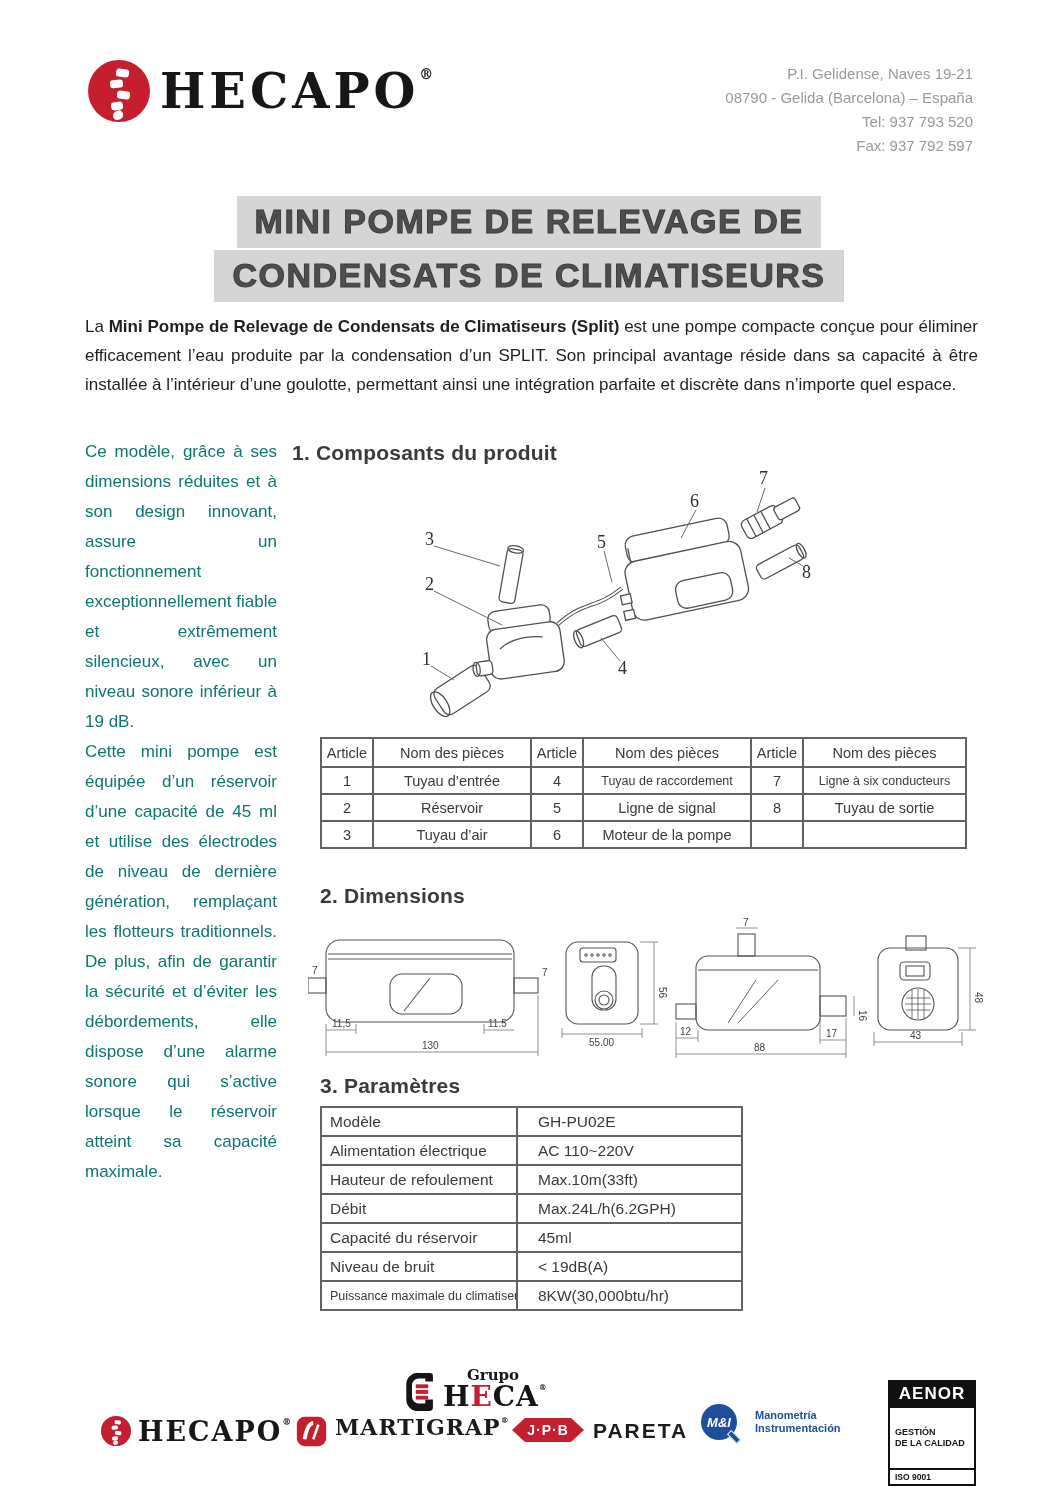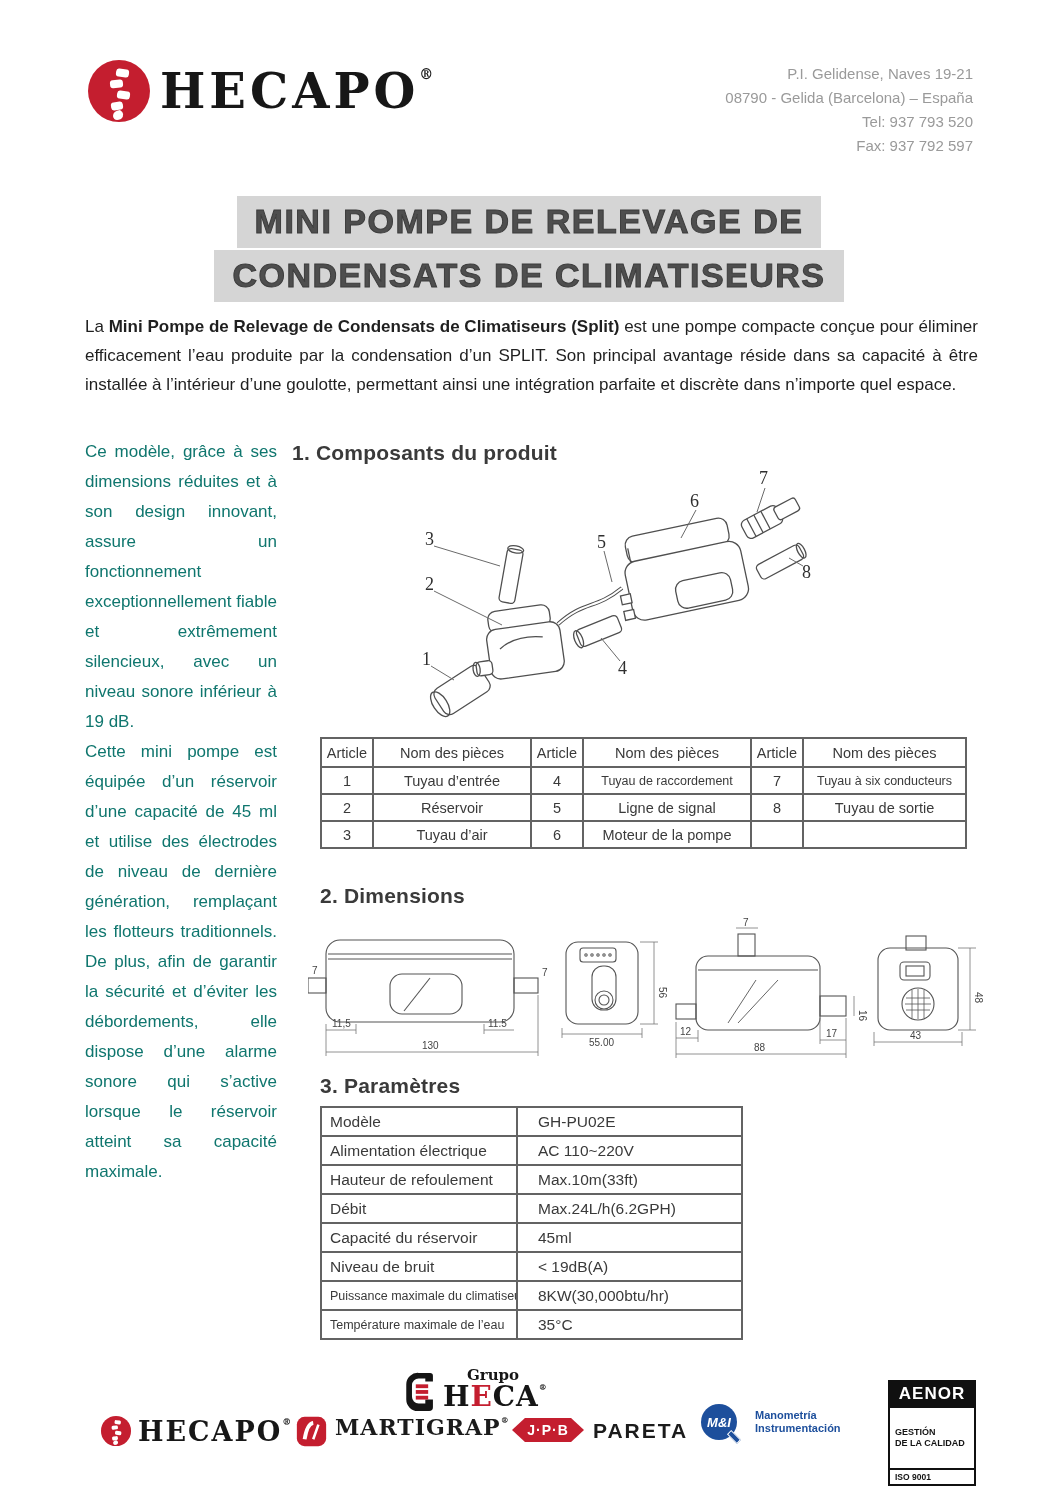--- a/index.html
+++ b/index.html
@@ -229,21 +229,21 @@
       <th>Nom des pièces</th>
       <th>Article</th>
       <th>Nom des pièces</th>
     </tr>
     <tr>
       <td>1</td>
       <td>Tuyau d’entrée</td>
       <td>4</td>
       <td class="small-cell">Tuyau de raccordement</td>
       <td>7</td>
-      <td class="small-cell">Tuyau à six conducteurs</td>
+      <td class="small-cell">Ligne à six conducteurs</td>
     </tr>
     <tr>
       <td>2</td>
       <td>Réservoir</td>
       <td>5</td>
       <td>Ligne de signal</td>
       <td>8</td>
       <td>Tuyau de sortie</td>
     </tr>
     <tr>
@@ -374,24 +374,20 @@
       <td class="val">45ml</td>
     </tr>
     <tr>
       <td>Niveau de bruit</td>
       <td class="val">&lt; 19dB(A)</td>
     </tr>
     <tr>
       <td class="small-cell">Puissance maximale du climatiseur</td>
       <td class="val">8KW(30,000btu/hr)</td>
     </tr>
-    <tr>
-      <td class="small-cell">Température maximale de l’eau</td>
-      <td class="val">35°C</td>
-    </tr>
   </tbody>
     </table>
 
   <div class="abs" style="left:100px; top:1415px; display:flex; align-items:center; gap:6px;">
     <svg width="32" height="32" viewBox="0 0 66 66">
       <circle cx="33" cy="33" r="31" fill="var(--red)"></circle>
       <g fill="#ffffff">
         <rect x="30" y="11" width="13" height="8" rx="3" transform="rotate(8 36 15)"></rect>
         <rect x="24" y="22" width="13" height="8" rx="3" transform="rotate(-6 30 26)"></rect>
         <rect x="31" y="33" width="13" height="8" rx="3" transform="rotate(8 37 37)"></rect>

